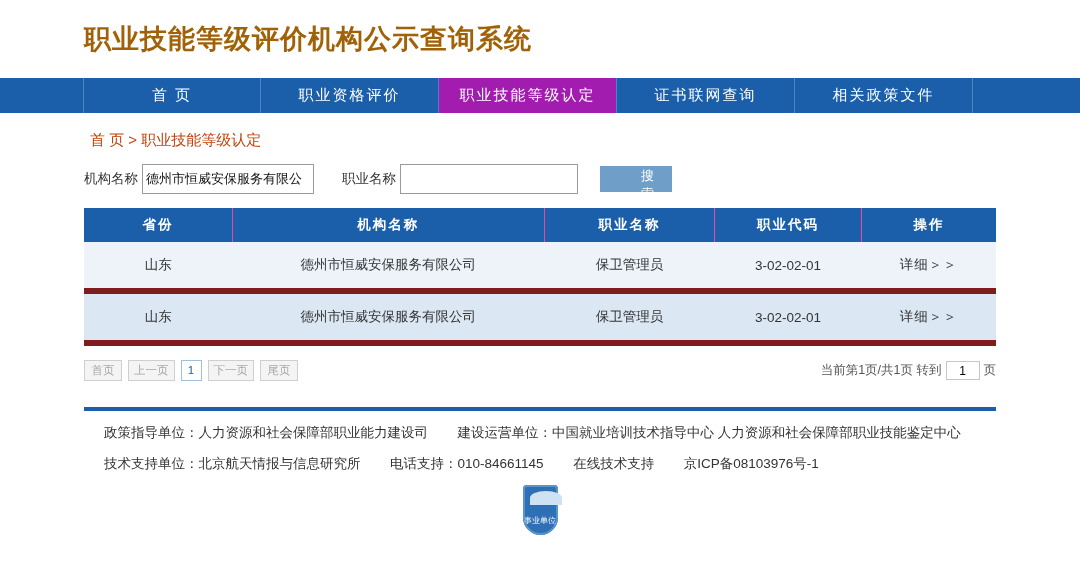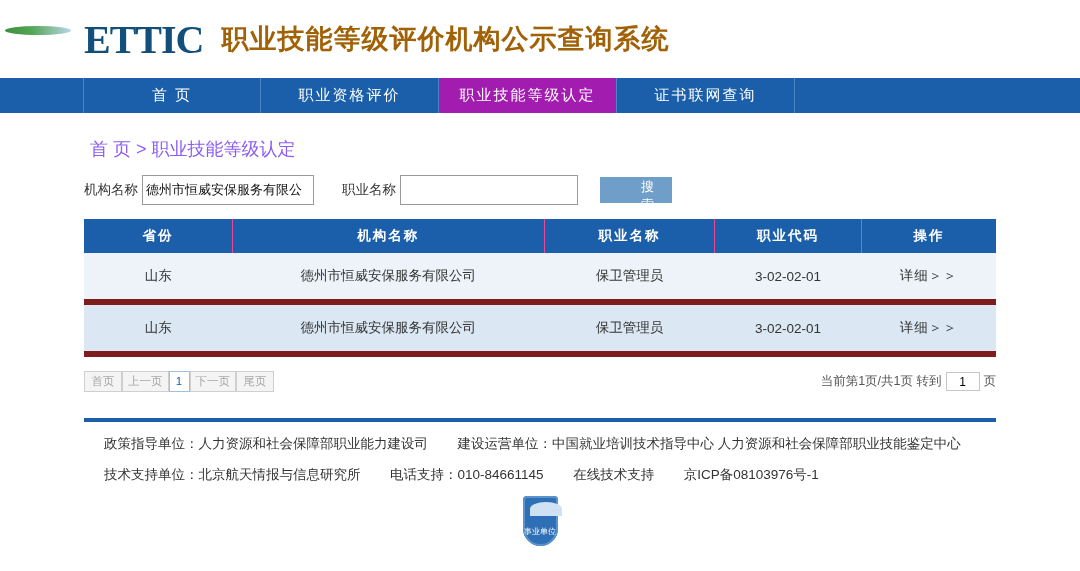--- a/index.html
+++ b/index.html
@@ -77,23 +77,23 @@
   .nav-item.active {
     background: #a21caf;
   }
 
   
   .content {
     padding: 0 84px;
     box-sizing: border-box;
   }
   .breadcrumb {
-    font-size: 18px;
-    color: #8b5cf6;
-    padding: 24px 0 14px 6px;
+    font-size: 15px;
+    color: #c2410c;
+    padding: 18px 0 14px 6px;
   }
 
   .searchbar {
     display: flex;
     align-items: center;
     padding-bottom: 14px;
     font-size: 13.5px;
     color: #333;
   }
   .searchbar .lbl { margin-right: 4px; }
@@ -159,21 +159,21 @@
 
   
   .pager {
     width: 912px;
     display: flex;
     align-items: center;
     justify-content: space-between;
     padding: 14px 0 0 0;
     box-sizing: border-box;
   }
-  .pager-left { display: flex; align-items: flex-end; }
+  .pager-left { display: flex; align-items: flex-end; gap: 6px; }
   .pg-btn {
     min-width: 38px;
     height: 21px;
     line-height: 19px;
     text-align: center;
     border: 1px solid #cfcfcf;
     background: #f4f4f4;
     color: #a8a8a8;
     font-size: 11.5px;
     padding: 0 5px;
@@ -249,32 +249,29 @@
     text-align: center;
     color: #ffffff;
     font-size: 8px;
     letter-spacing: 0;
   }
 </style>
 </head>
 <body>
 
 <div class="header">
-  <div class="logo">
-    <div class="logo-text">ETTIC</div>
-    <div class="logo-swoosh"></div>
-  </div>
   <div class="site-title">职业技能等级评价机构公示查询系统</div>
 </div>
 
 <div class="nav">
   <div class="nav-item">首  页</div>
   <div class="nav-item">职业资格评价</div>
   <div class="nav-item active">职业技能等级认定</div>
   <div class="nav-item">证书联网查询</div>
+  <div class="nav-item">相关政策文件</div>
 </div>
 
 <div class="content">
 
   <div class="breadcrumb">首 页 &gt; 职业技能等级认定</div>
 
   <div class="searchbar">
     <span class="lbl">机构名称</span>
     <input id="org-input" type="text" value="德州市恒威安保服务有限公" style="">
     <span class="lbl">职业名称</span>

